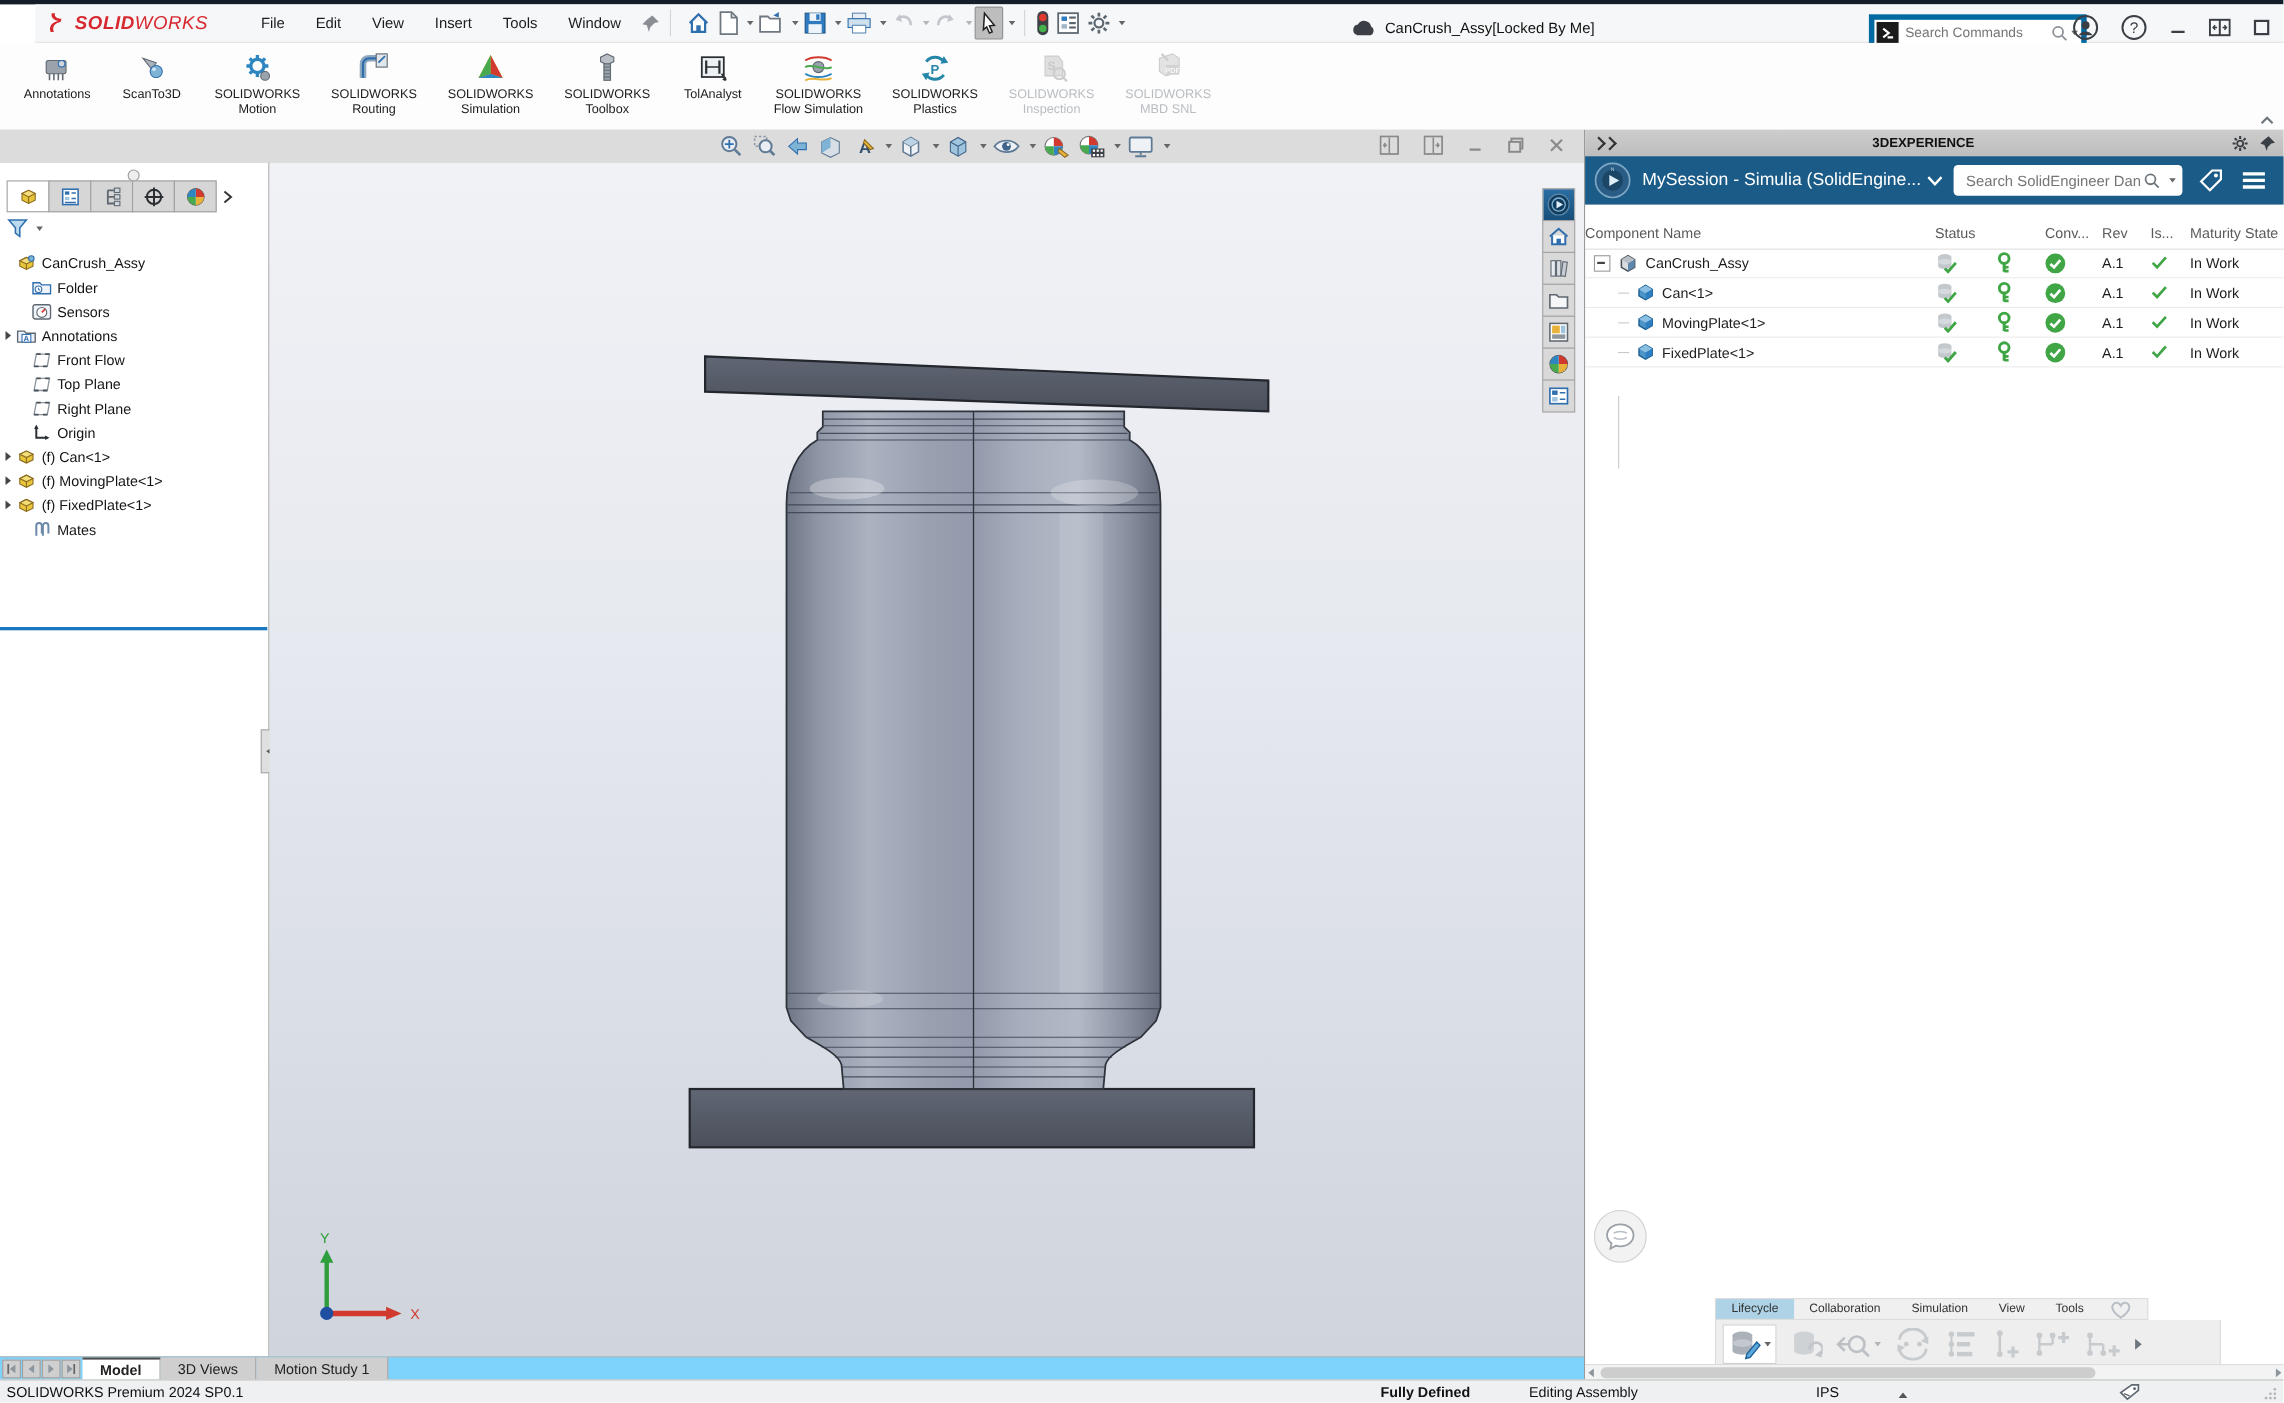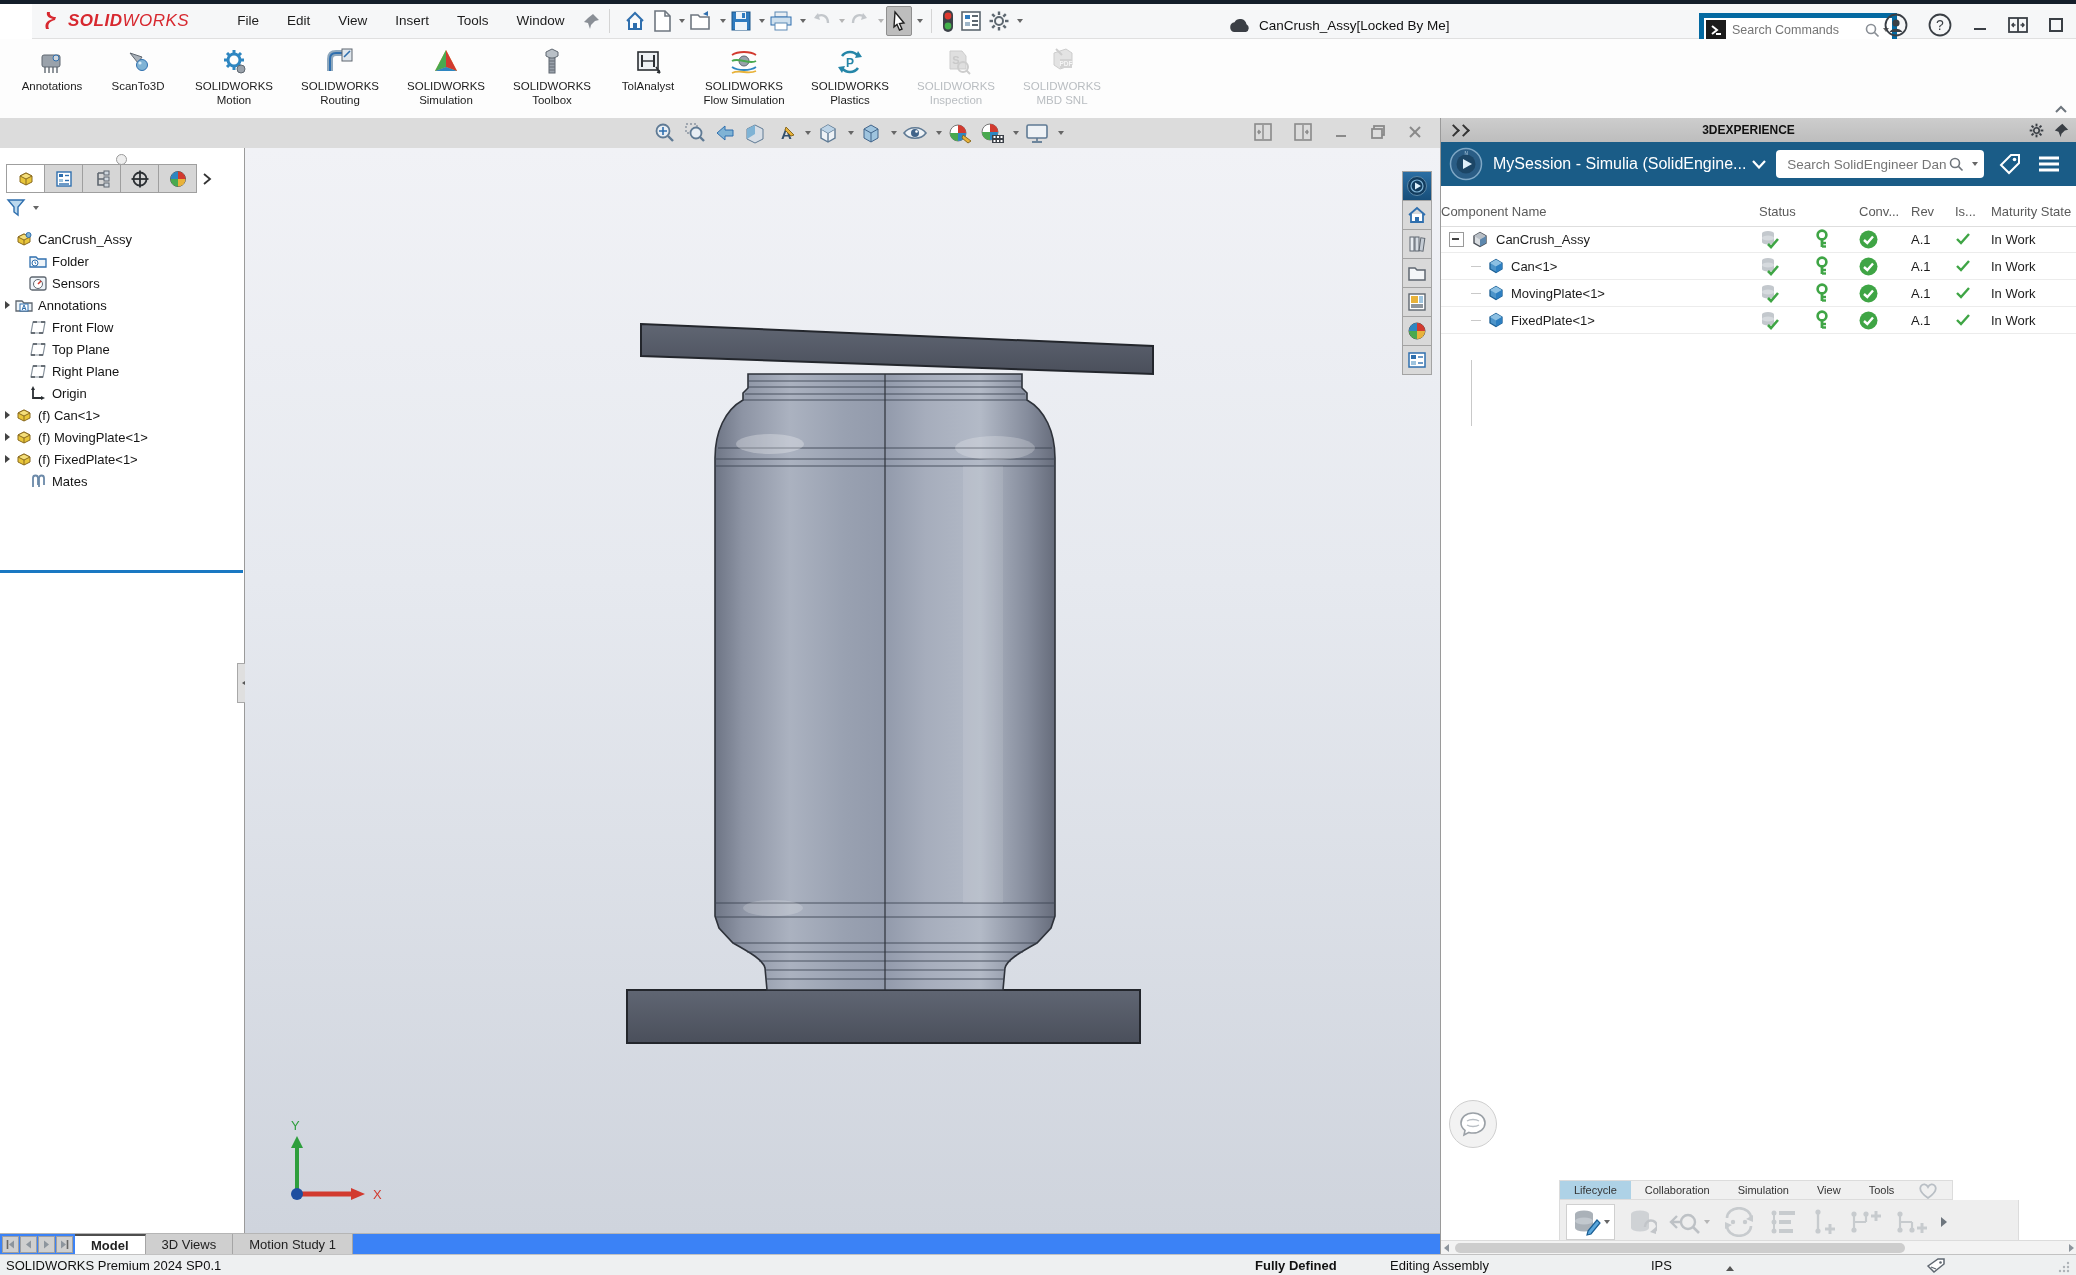--- a/index.html
+++ b/index.html
@@ -95,21 +95,21 @@
   #action-bar{position:absolute;left:118px;top:1062px;}
   #action-tabs{display:flex;align-items:center;background:#f0f0f0;border:1px solid #dcdcdc;width:392px;}
   .atab{font-size:11px;color:#333;padding:3px 14px;}
   .atab.active{background:#aed2e6;}
   #action-icons{display:flex;align-items:center;background:#eeeeee;border:1px solid #dcdcdc;border-top:none;padding:4px 6px;gap:12px;width:446px;}
   #rp-hscroll{position:absolute;left:0;top:1122px;width:636px;height:14px;background:#f3f3f3;border-top:1px solid #dcdcdc;}
   #rp-hscroll .thumb{position:absolute;left:14px;top:2px;width:450px;height:10px;background:#cdcdcd;border-radius:5px;}
   .scr-arrow{position:absolute;top:3px;width:0;height:0;border-top:4px solid transparent;border-bottom:4px solid transparent;}
 
   
-  #doctab-strip{position:absolute;left:0;top:1233px;width:1440px;height:21px;background:#3b82f6;border-top:1px solid #b5b5b5;display:flex;align-items:stretch;}
+  #doctab-strip{position:absolute;left:0;top:1233px;width:1440px;height:21px;background:#7dd3fc;border-top:1px solid #b5b5b5;display:flex;align-items:stretch;}
   #nav-btns{display:flex;align-items:center;padding:0 2px;gap:1px;}
   .nav-b{width:15px;height:15px;background:#cfcfcf;border:1px solid #9f9f9f;display:flex;align-items:center;justify-content:center;}
   .dtab{font-size:13px;color:#222;background:#cfcfcf;border-right:1px solid #a5a5a5;padding:2px 16px;display:flex;align-items:center;}
   .dtab.active{background:#fff;font-weight:bold;border-top:2px solid #4d4d4d;}
   #statusbar{position:absolute;left:0;top:1254px;width:2076px;height:21px;background:#eef0f1;border-top:1px solid #c2c2c2;font-size:13px;color:#111;}
   #statusbar span{position:absolute;top:3px;white-space:nowrap;}
 
   .chevrons{display:flex;gap:1px;margin-left:8px;}
   .chev{width:7px;height:7px;border-top:2px solid #333;border-right:2px solid #333;transform:rotate(45deg);}
   .heart{margin-left:10px;}

